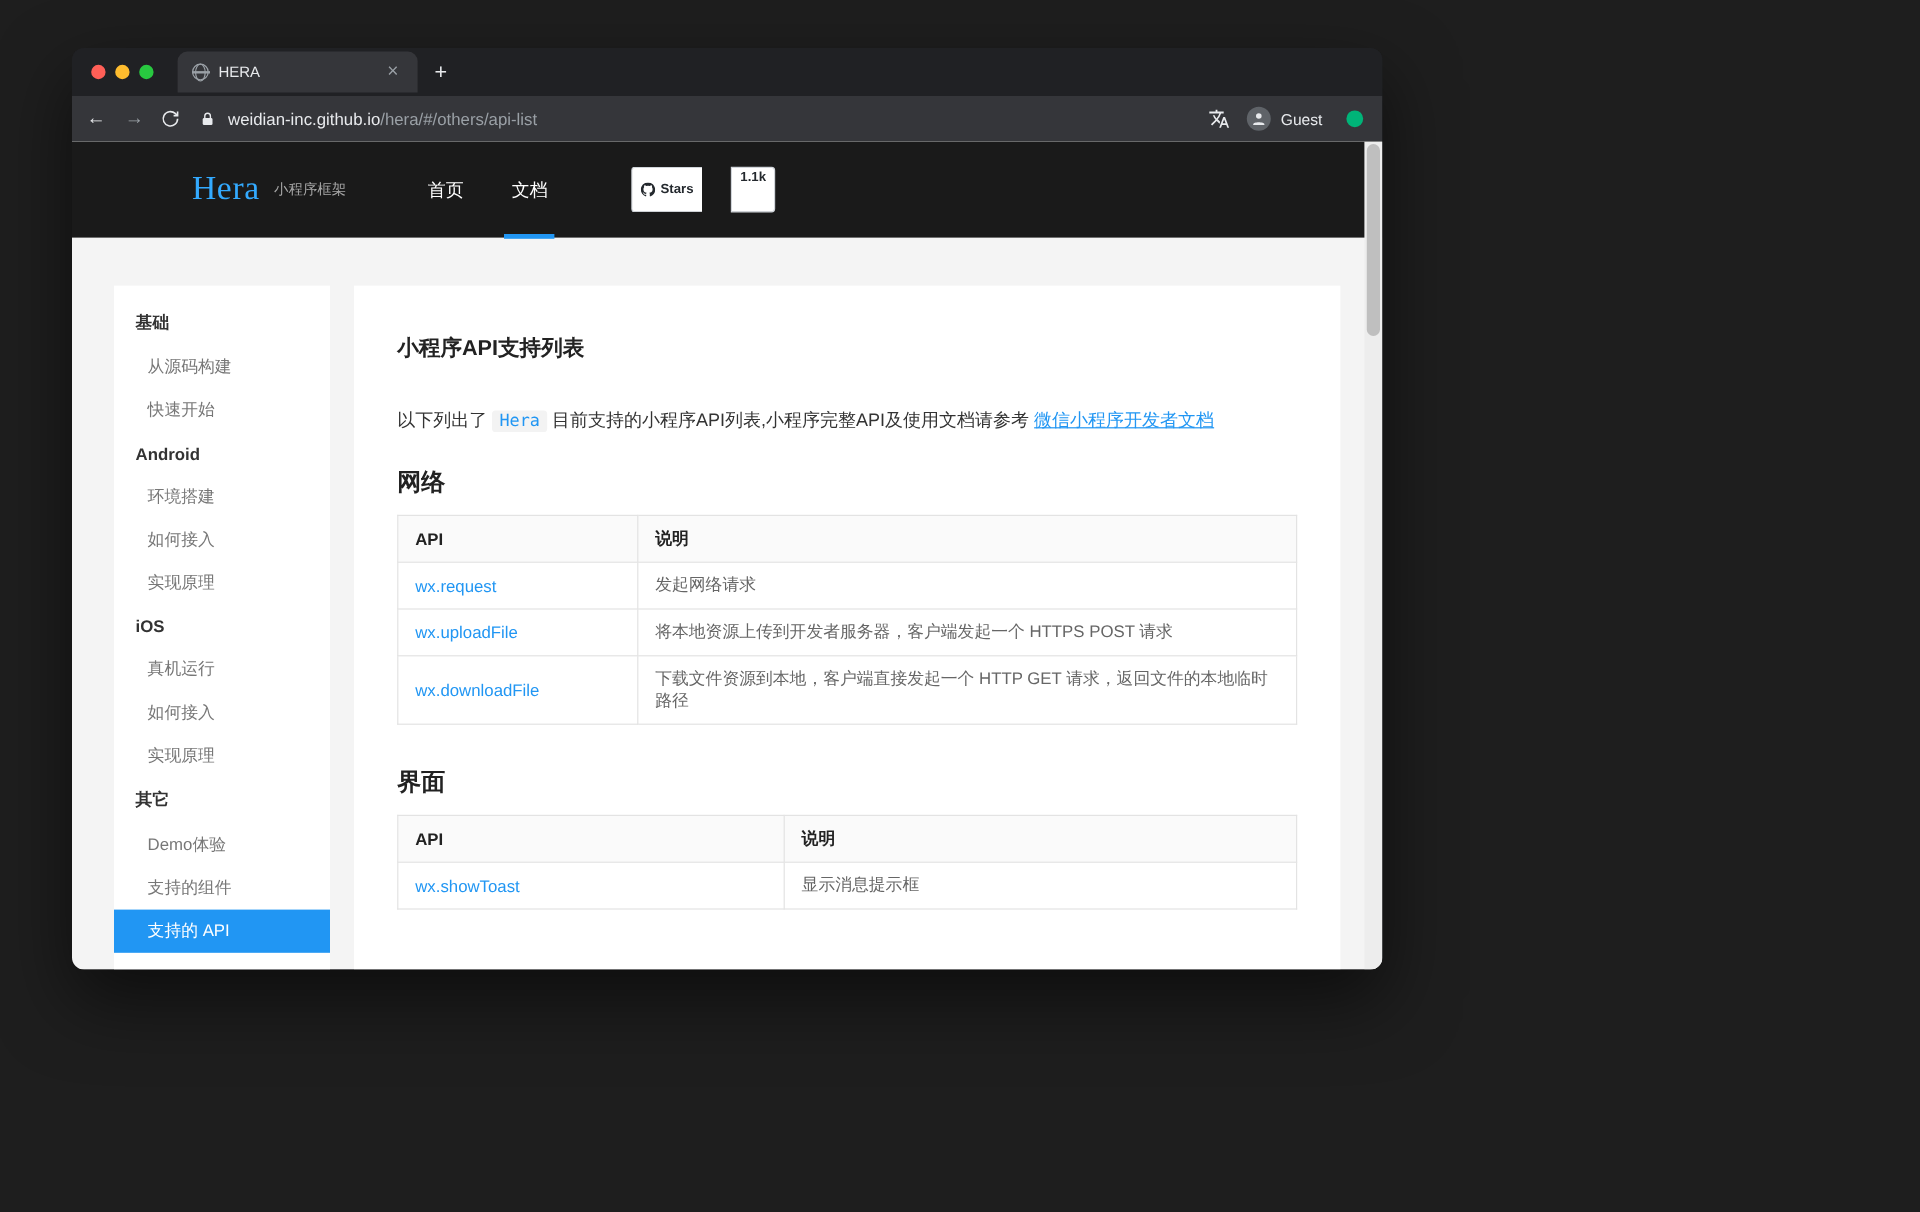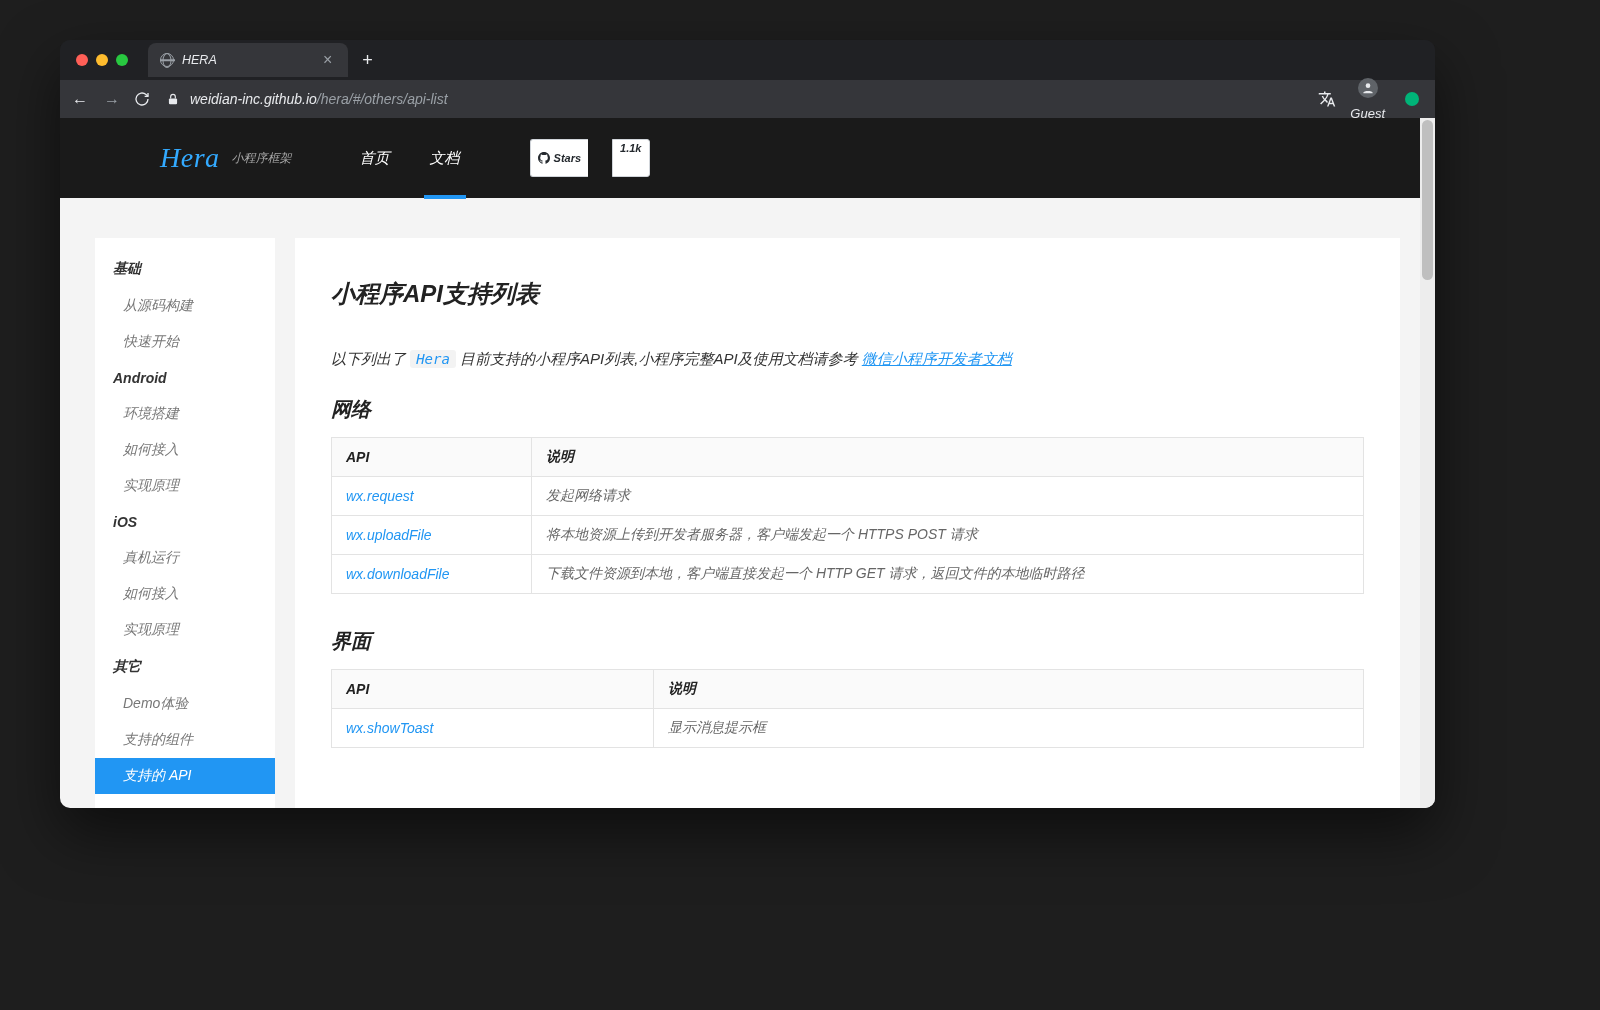--- a/index.html
+++ b/index.html
@@ -8,29 +8,28 @@
   background: #1e1e1e;
   width: 1600px;
   height: 1010px;
   position: relative;
   overflow: hidden;
 }
 .browser-window {
   position: absolute;
   top: 40px;
   left: 60px;
-  width: 1375px;
+  width: 1092px;
   height: 768px;
   background: #202124;
   border-radius: 10px;
   box-shadow: 0 25px 60px rgba(0,0,0,0.55);
   overflow: hidden;
   display: flex;
   flex-direction: column;
-  font-style: italic;
 }
 .tab-bar {
   height: 40px;
   background: #202124;
   display: flex;
   align-items: center;
   padding: 0 10px;
 }
 .traffic-lights { display: flex; gap: 8px; padding: 0 6px; }
 .tl { width: 12px; height: 12px; border-radius: 50%; }
@@ -54,21 +53,21 @@
 }
 .nav-btn { color:#9aa0a6; width:20px; text-align:center; font-size:16px; }
 .nav-btn.enabled{ color:#e8eaed; }
 .reload svg, .lock svg, .translate svg, .profile svg { display:block; }
 .address { flex:1; display:flex; align-items:center; gap:10px; color:#e8eaed; font-size:14px; }
 .lock { color:#9aa0a6; }
 .url-host{ color:#e8eaed; }
 .url-path{ color:#9aa0a6; }
 .right-icons{ display:flex; align-items:center; gap:14px; padding-right:6px; }
 .translate{ color:#9aa0a6; }
-.profile { display:flex; align-items:center; gap:8px; color:#e8eaed; font-size:13px;flex-direction:column; }
+.profile { display:flex; align-items:center; gap:8px; color:#e8eaed; font-size:13px; }
 .profile-avatar{ width:20px;height:20px;border-radius:50%;background:#5f6368;display:flex;align-items:center;justify-content:center;}
 .ext-dot{ width:14px;height:14px;border-radius:50%;background:#00b478;margin-left:6px;}
 
 .content-outer { flex:1; background:#f4f4f4; position:relative; overflow:hidden; }
 .scrollbar-track{position:absolute;right:0;top:0;width:15px;height:100%;background:#ededed;}
 .scrollbar-thumb{position:absolute;right:2px;top:2px;width:11px;height:160px;background:#bfbfbf;border-radius:6px;}
 
 .page-header{
   height:80px; background:#1a1a1a;
   display:flex; align-items:center;
@@ -83,21 +82,21 @@
 .gh-left{ background:#fff;color:#24292e;border:1px solid #d1d5da;border-right:none;border-radius:3px 0 0 3px;padding:12px 7px;font-size:11px;font-weight:600;display:flex;align-items:center;gap:4px;}
 .gh-right{ background:#fff;color:#24292e;border:1px solid #d1d5da;border-radius:0 3px 3px 0;padding:2px 7px;font-size:11px;font-weight:600;margin-left:24px;}
 
 .page-body{ display:flex; padding:0 35px 0 35px; gap:20px; height:calc(100% - 80px); }
 .sidebar{ width:180px; background:#fff; margin-top:40px; padding:12px 0 40px 0; font-size:14px; color:#333; align-self:flex-start; flex-shrink:0;}
 .sb-heading{ font-weight:700; color:#333; padding:10px 18px; font-size:14px; }
 .sb-item{ padding:9px 18px 9px 28px; color:#777; }
 .sb-item.active{ background:#2196f3; color:#fff; }
 
 .main{ flex:1; background:#fff; margin-top:40px; padding:40px 36px 20px 36px; overflow:hidden; }
-h1.page-title{ font-size:24px; font-weight:700; color:#222; margin-bottom:36px; }
+h1.page-title{ font-size:18px; font-weight:700; color:#222; margin-bottom:36px; }
 .desc{ font-size:15px; color:#333; line-height:1.7; margin-bottom:24px; }
 .code-inline{ background:#f3f3f3; color:#2196f3; font-family:Menlo,monospace; padding:1px 6px; border-radius:3px; font-size:14px;}
 .link-inline{ color:#2196f3; }
 h2.section-title{ font-size:20px; font-weight:700; color:#222; margin:18px 0 14px 0; }
 table.api-table{ width:100%; border-collapse:collapse; border:1px solid #e3e3e3; margin-bottom:34px; }
 table.api-table th, table.api-table td{
   border:1px solid #e3e3e3; text-align:left; padding:10px 14px; font-size:14px;
 }
 table.api-table th{ background:#fafafa; font-weight:600; color:#222; }
 table.api-table td.api-col{ width:200px; }

